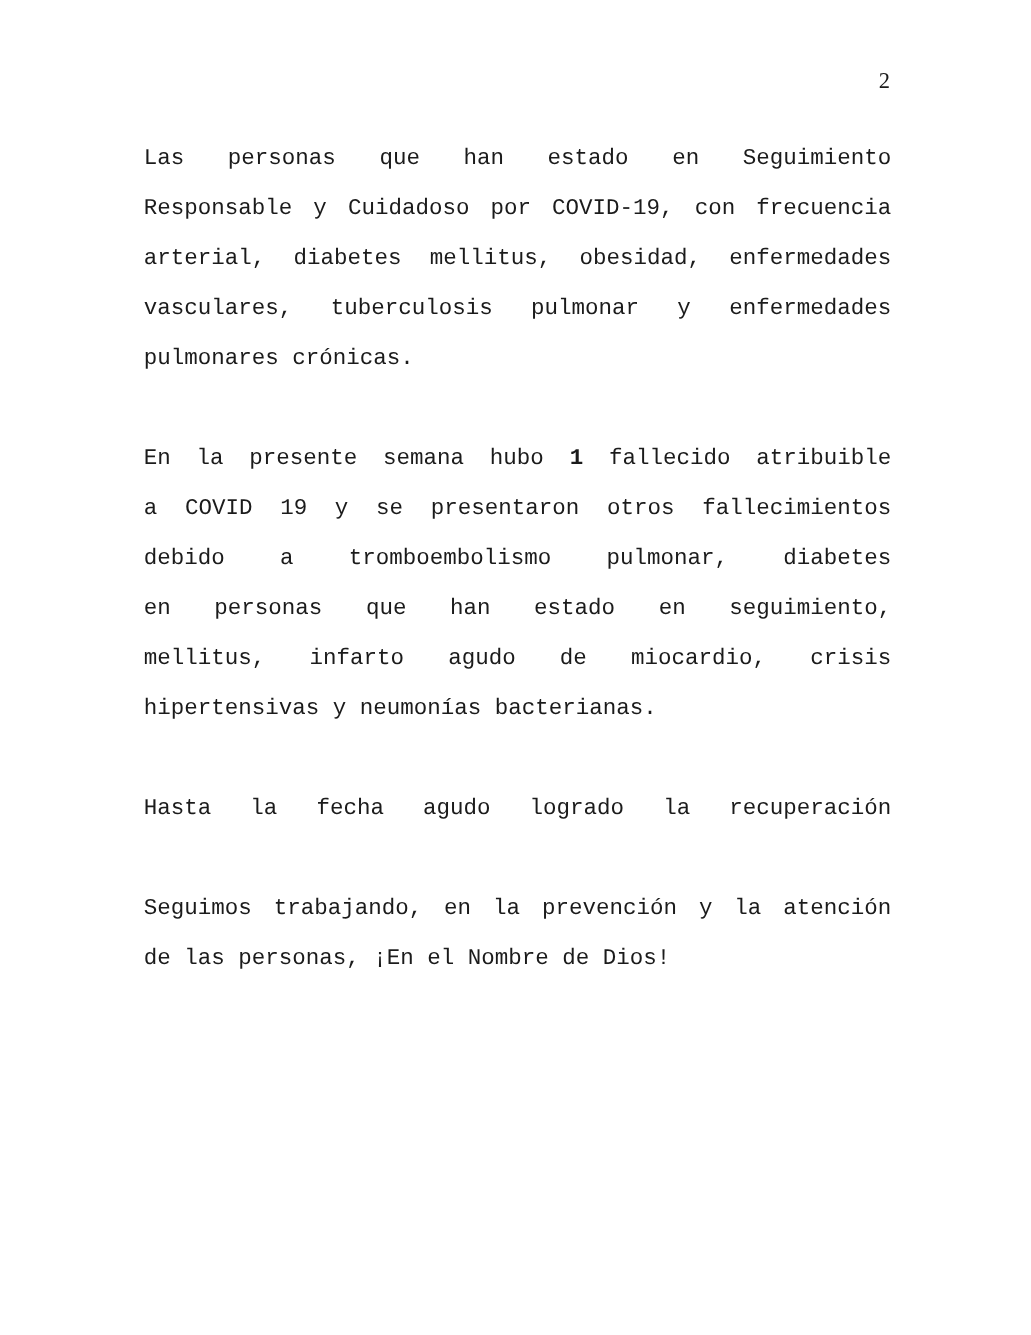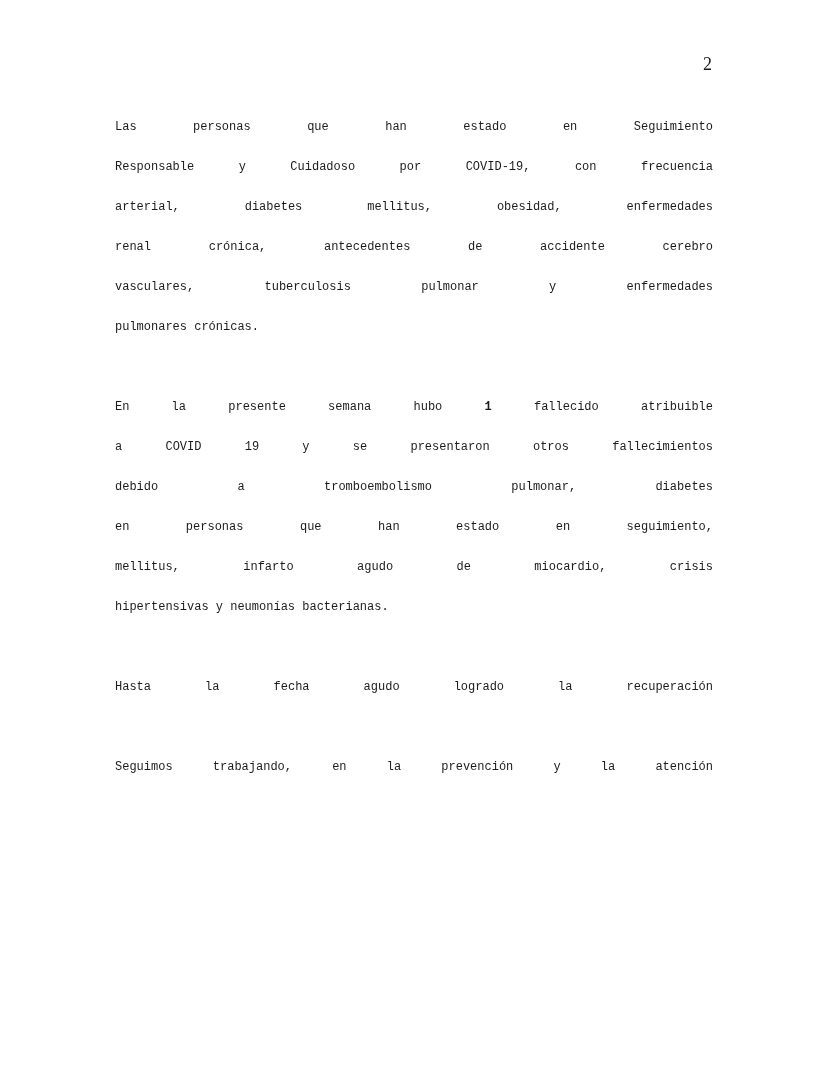--- a/index.html
+++ b/index.html
@@ -29,21 +29,21 @@
     position: absolute;
     top: 107px;
     left: 115px;
     width: 598px;
   }
   .paragraph {
     margin: 0 0 40px 0;
     padding: 0;
   }
   .line {
-    font-size: 12px;
+    font-size: 18px;
     line-height: 40px;
     height: 40px;
     white-space: nowrap;
     text-align: justify;
     text-align-last: justify;
     overflow: hidden;
   }
   .line.last {
     text-align: center;
     text-align-last: left;
@@ -55,32 +55,32 @@
 </head>
 <body>
 
 <div class="page">
   <div class="page-number">2</div>
   <div class="content" id="content">
       <div class="paragraph">
         <div class="line"><span>Las personas que han estado en Seguimiento</span></div>
         <div class="line"><span>Responsable y Cuidadoso por COVID-19, con frecuencia</span></div>
         <div class="line"><span>arterial, diabetes mellitus, obesidad, enfermedades</span></div>
-        <div class="line"><span>renal crónica, antecedentes de accidente cerebro</span></div>
         <div class="line"><span>vasculares, tuberculosis pulmonar y enfermedades</span></div>
         <div class="line last"><span>pulmonares crónicas.</span></div>
       </div>
       <div class="paragraph">
         <div class="line"><span>En la presente semana hubo </span><b>1</b><span> fallecido atribuible</span></div>
         <div class="line"><span>a COVID 19 y se presentaron otros fallecimientos</span></div>
         <div class="line"><span>debido a tromboembolismo pulmonar, diabetes</span></div>
         <div class="line"><span>en personas que han estado en seguimiento,</span></div>
         <div class="line"><span>mellitus, infarto agudo de miocardio, crisis</span></div>
         <div class="line last"><span>hipertensivas y neumonías bacterianas.</span></div>
       </div>
       <div class="paragraph">
         <div class="line"><span>Hasta la fecha agudo logrado la recuperación</span></div>
       </div>
       <div class="paragraph">
         <div class="line"><span>Seguimos trabajando, en la prevención y la atención</span></div>
+        <div class="line last"><span>de las personas, ¡En el Nombre de Dios!</span></div>
       </div>
     </div>
 </div>
 
 </body></html>

